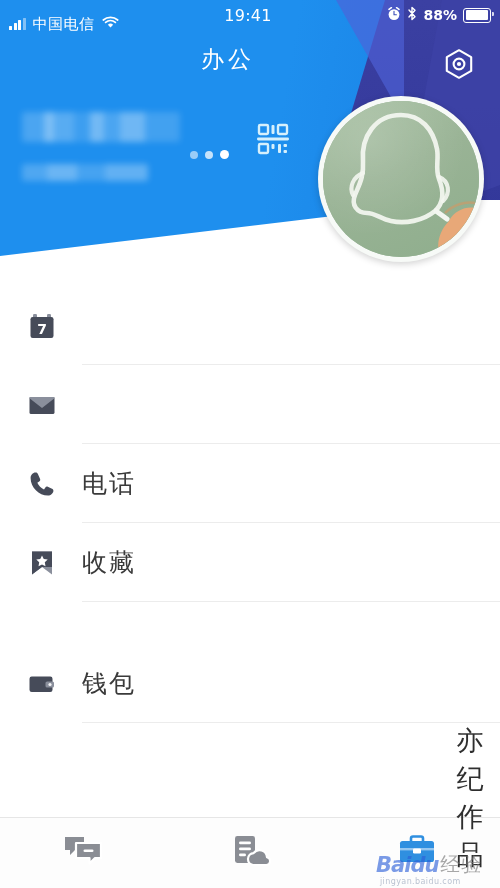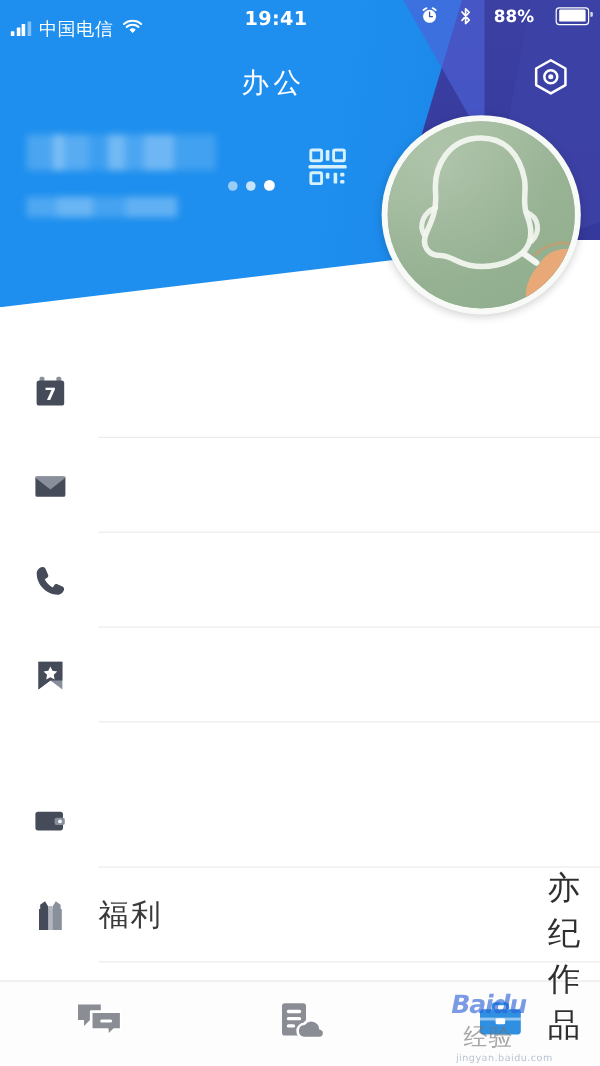--- a/index.html
+++ b/index.html
@@ -80,28 +80,28 @@
     align-items: center;
     gap: 7px;
     margin-left: 9px;
     flex: 0 0 auto;
     margin-top: 18px;
   }
   .sb-center {
     flex: 1 1 auto;
     text-align: center;
     font-size: 16px;
-    font-weight: bold;
+    font-weight: normal;
     letter-spacing: .3px;
     padding-right: 10px;
   }
   .sb-right {
     display: flex;
-    align-items: flex-start;
-    gap: 18px;
+    align-items: center;
+    gap: 6px;
     margin-right: 9px;
     flex: 0 0 auto;
     font-size: 14px;
     font-weight: bold;
   }
   .carrier { font-size: 15px; font-weight: 500; letter-spacing: .5px;}
   .sig {
     display: inline-flex;
     align-items: flex-end;
     gap: 1.5px;
@@ -139,21 +139,20 @@
   
   .title {
     position: absolute;
     left: 0; top: 44px;
     width: 456px;
     text-align: center;
     color: #ffffff;
     font-size: 23px;
     letter-spacing: 4px;
     z-index: 6;
-    margin-top: 10px;
   }
   .settings-btn {
     position: absolute;
     right: 22px; top: 46px;
     width: 38px; height: 38px;
     z-index: 7;
     cursor: pointer;
   }
 
   
@@ -307,21 +306,20 @@
   }
   .wm-vertical span { display: block; }
   .wm-baidu {
     position: absolute;
     left: 376px; bottom: 10px;
     z-index: 12;
     display: flex;
     align-items: center;
     gap: 2px;
     opacity: .62;
-    flex-direction: column;
   }
   .wm-baidu .bd {
     font-family: "DejaVu Sans", "Liberation Sans", sans-serif;
     font-size: 21px;
     font-weight: bold;
     font-style: italic;
     color: #2b5fd9;
     letter-spacing: -1px;
   }
   .wm-baidu .jy {
@@ -470,60 +468,50 @@
       </span>
       <span class="divider"></span>
     </div>
 
     <div class="menu-item">
       <span class="ico">
         <svg width="30" height="30" viewBox="0 0 30 30">
           <path d="M8.4 3.6 C 6 3.6 3.6 6.1 3.6 9 c0 9.4 8.3 17.6 17.4 17.6 2.8 0 5.4-2.4 5.4-4.8 0-1-.6-1.6-1.4-2l-4.2-2c-1-.5-2 0-2.6.9l-1.2 1.8c-2.8-1.3-5.4-4-6.7-6.8l1.9-1.2c.9-.6 1.3-1.6.9-2.6L11 5.2c-.4-.9-1.2-1.6-2.2-1.6 Z" fill="#464b59"></path>
         </svg>
       </span>
+      <span class="label">电话</span>
       <span class="divider"></span>
     </div>
 
     <div class="menu-item">
       <span class="ico">
         <svg width="30" height="30" viewBox="0 0 30 30">
           <path d="M5 3.5 h20 v23 L15 19 L5 26.5 Z" fill="#8a8f9c"></path>
           <path d="M5 3.5 h20 v15.5 L15 19 L5 26.5 Z" fill="#464b59"></path>
           <path d="M15 7.4 l1.75 3.6 3.95.55 -2.9 2.8 .7 3.95 -3.5-1.88 -3.5 1.88 .7-3.95 -2.9-2.8 3.95-.55 Z" fill="#ffffff"></path>
         </svg>
       </span>
+      <span class="label">收藏</span>
       <span class="divider"></span>
     </div>
 
     <div class="menu-gap"></div>
 
     <div class="menu-item">
       <span class="ico">
         <svg width="30" height="30" viewBox="0 0 30 30">
           <rect x="2.5" y="7.5" width="23" height="15.5" rx="2.2" fill="#464b59"></rect>
           <rect x="18.5" y="12.5" width="8.5" height="6" rx="1.6" fill="#8a8f9c"></rect>
           <circle cx="23" cy="15.5" r="1.6" fill="#f2f3f5"></circle>
         </svg>
       </span>
+      <span class="label">钱包</span>
       <span class="divider"></span>
     </div>
 
-    <div class="menu-item">
-      <span class="ico">
-        <svg width="30" height="30" viewBox="0 0 30 30">
-          <path d="M6.5 10 L6.5 6 L10.5 3 L13.3 7.6 L13.3 10 Z" fill="#464b59"></path>
-          <path d="M23.5 10 L23.5 6 L19.5 3 L16.7 7.6 L16.7 10 Z" fill="#8a8f9c"></path>
-          <rect x="5.5" y="9.5" width="8" height="17.5" fill="#464b59"></rect>
-          <rect x="16.5" y="9.5" width="8" height="17.5" fill="#8a8f9c"></rect>
-          <rect x="13.3" y="7" width="3.4" height="20" fill="#b2b6bf"></rect>
-        </svg>
-      </span>
-      <span class="label">福利</span>
-      <span class="divider"></span>
-    </div>
 
   </div>
 
   <div class="wm-vertical">
     <span>亦</span>
     <span>纪</span>
     <span>作</span>
     <span>品</span>
   </div>
 

